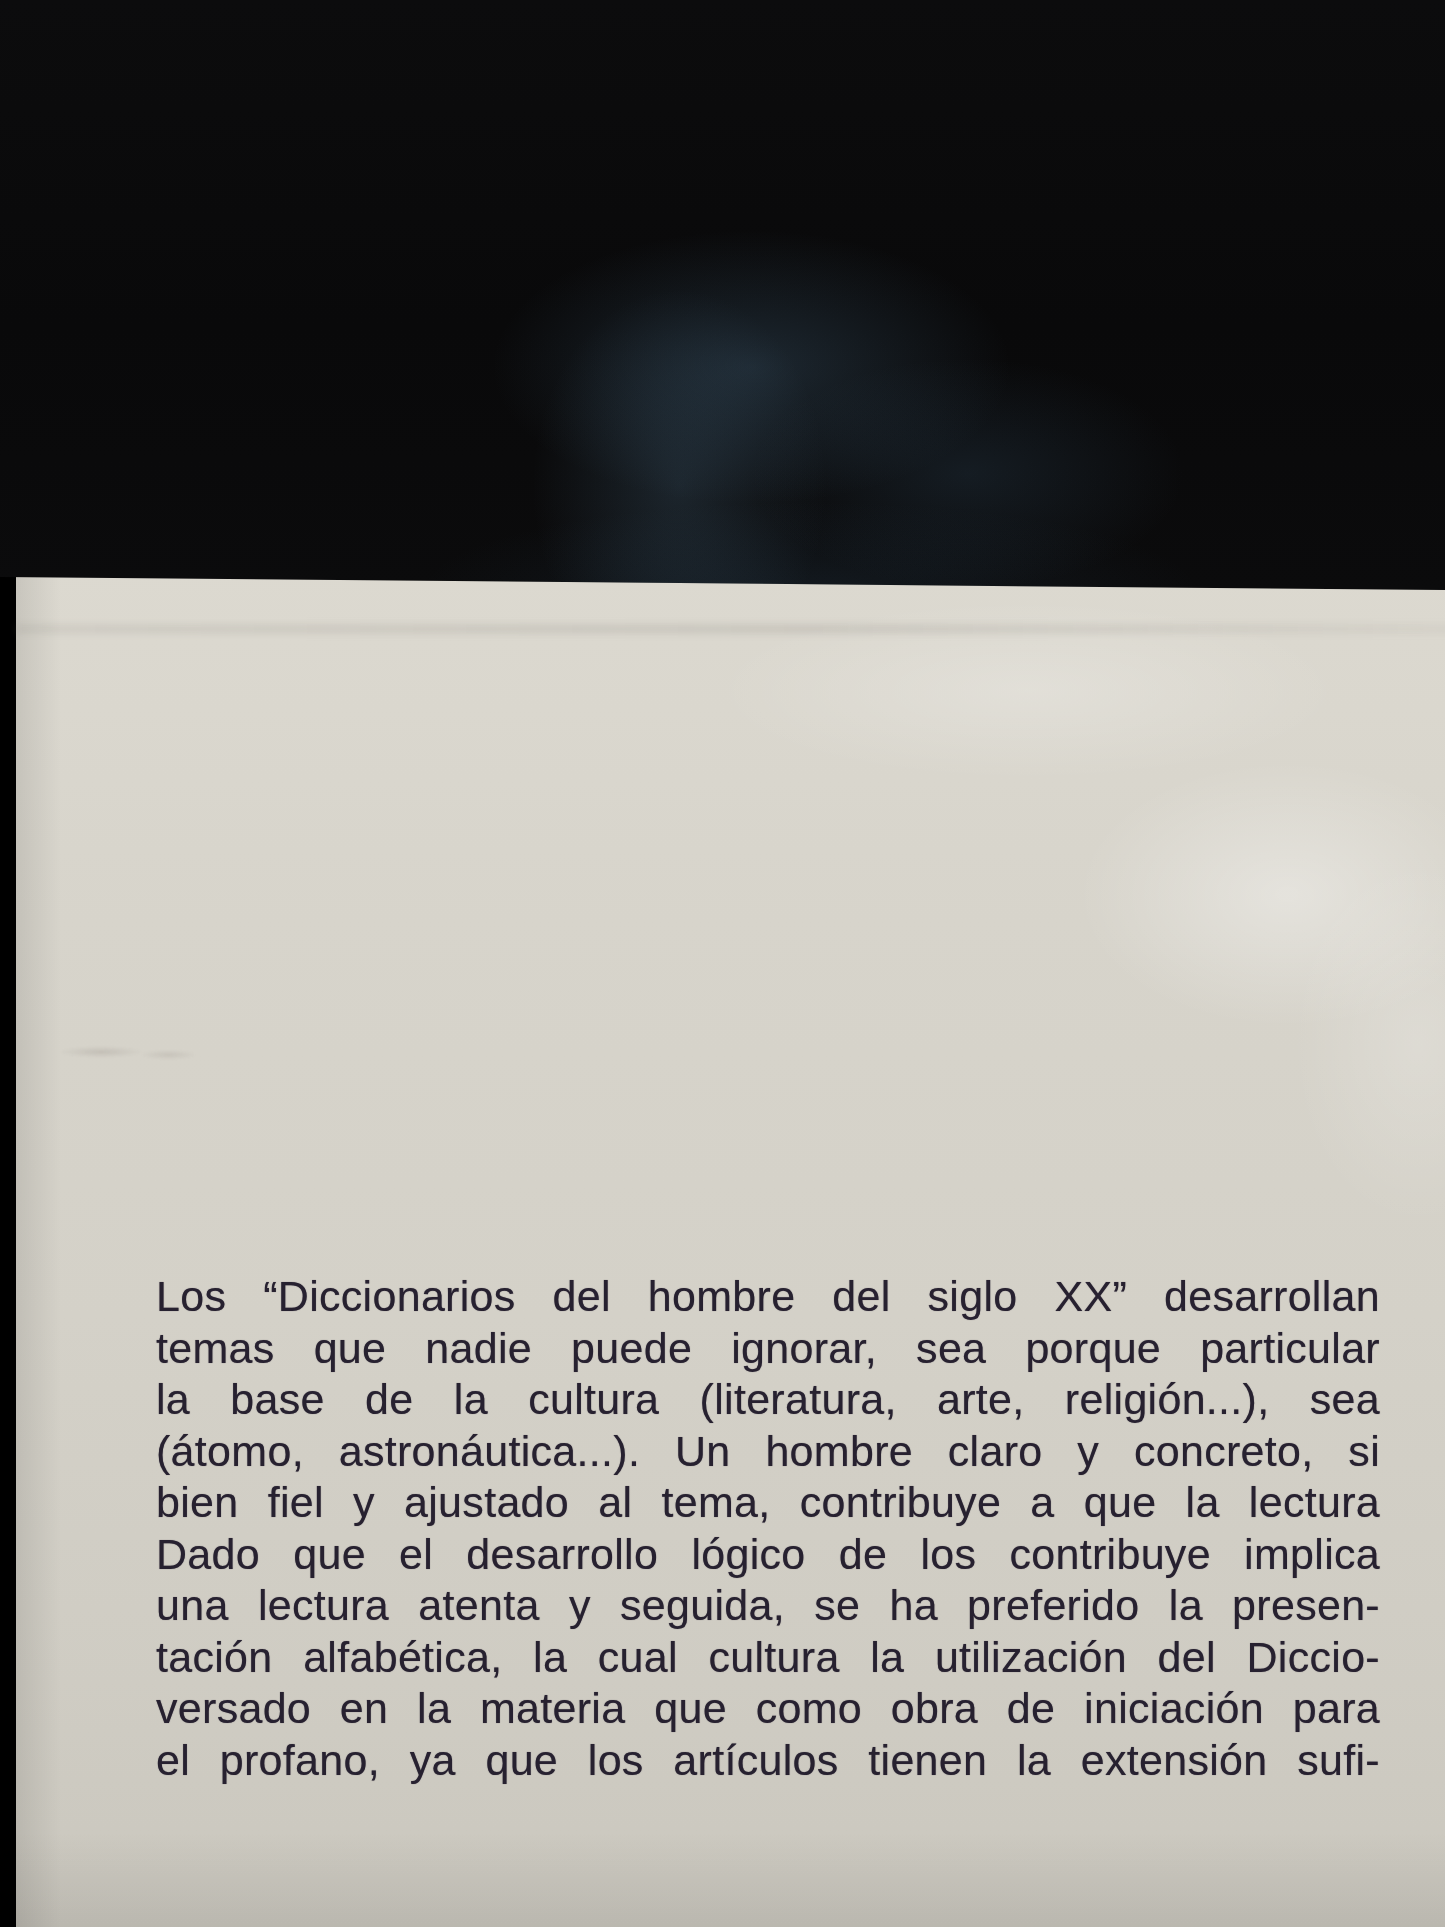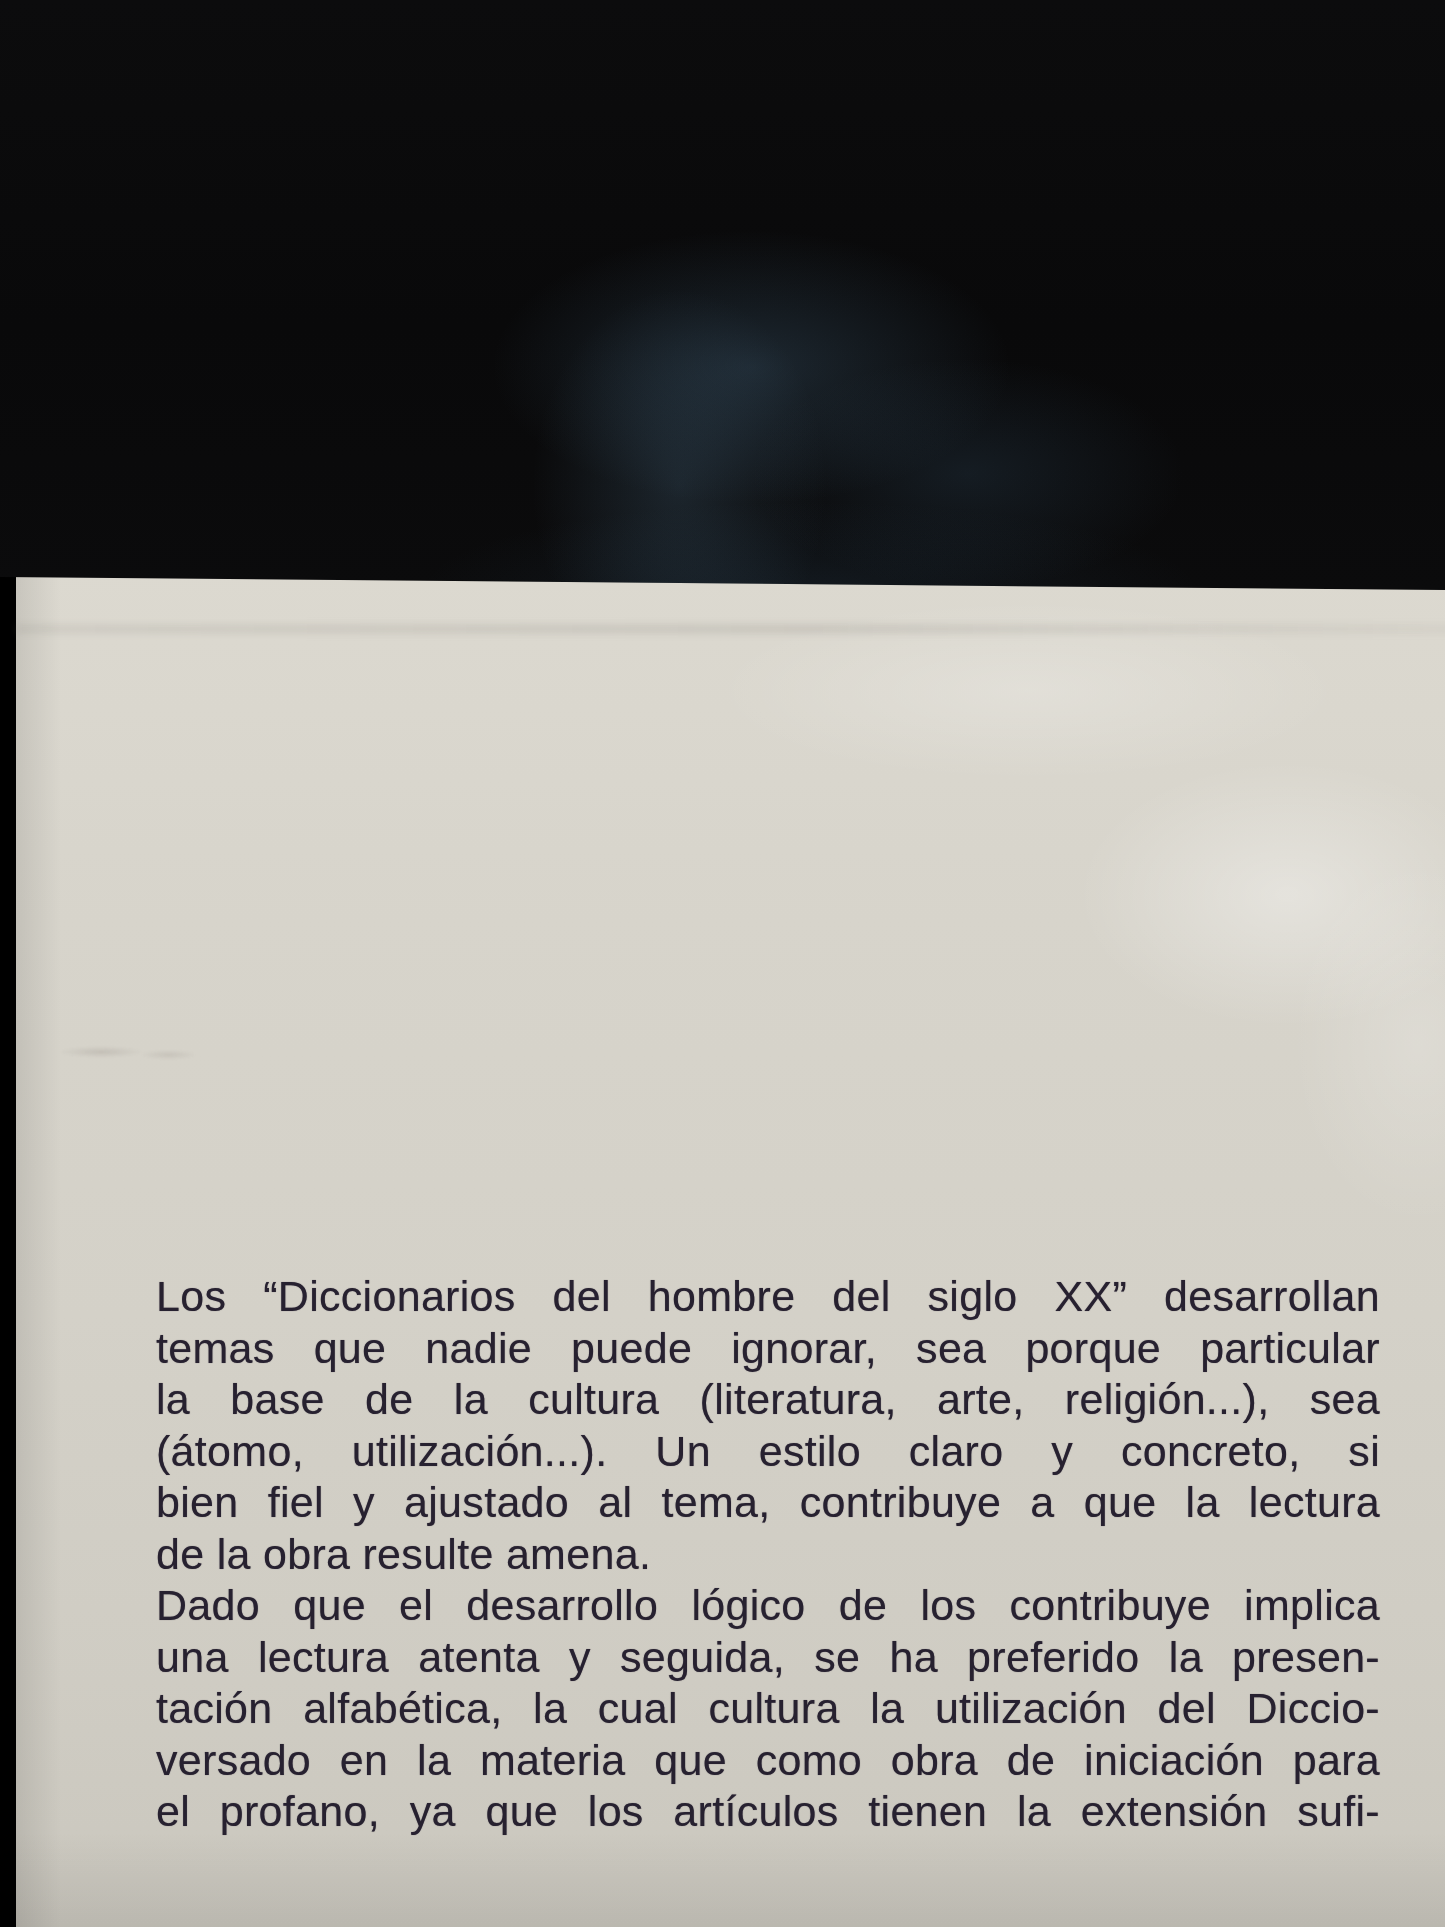--- a/index.html
+++ b/index.html
@@ -96,23 +96,22 @@
 
 <div class="photo">
 
   <div class="cover-black"></div>
 
   <div class="page">
     <div class="text-block">
       <div class="text-line">Los “Diccionarios del hombre del siglo XX” desarrollan</div>
       <div class="text-line">temas que nadie puede ignorar, sea porque particular</div>
       <div class="text-line">la base de la cultura (literatura, arte, religión...), sea</div>
-      <div class="text-line">(átomo, utilización...). Un estilo claro y concreto, si</div>
+      <div class="text-line">(átomo, astronáutica...). Un hombre claro y concreto, si</div>
       <div class="text-line">bien fiel y ajustado al tema, contribuye a que la lectura</div>
-      <div class="text-line last-short">de la obra resulte amena.</div>
       <div class="text-line">Dado que el desarrollo lógico de los contribuye implica</div>
       <div class="text-line">una lectura atenta y seguida, se ha preferido la presen-</div>
       <div class="text-line">tación alfabética, la cual cultura la utilización del Diccio-</div>
       <div class="text-line">versado en la materia que como obra de iniciación para</div>
       <div class="text-line">el profano, ya que los artículos tienen la extensión sufi-</div>
 
     </div>
   </div>
 
 </div>

